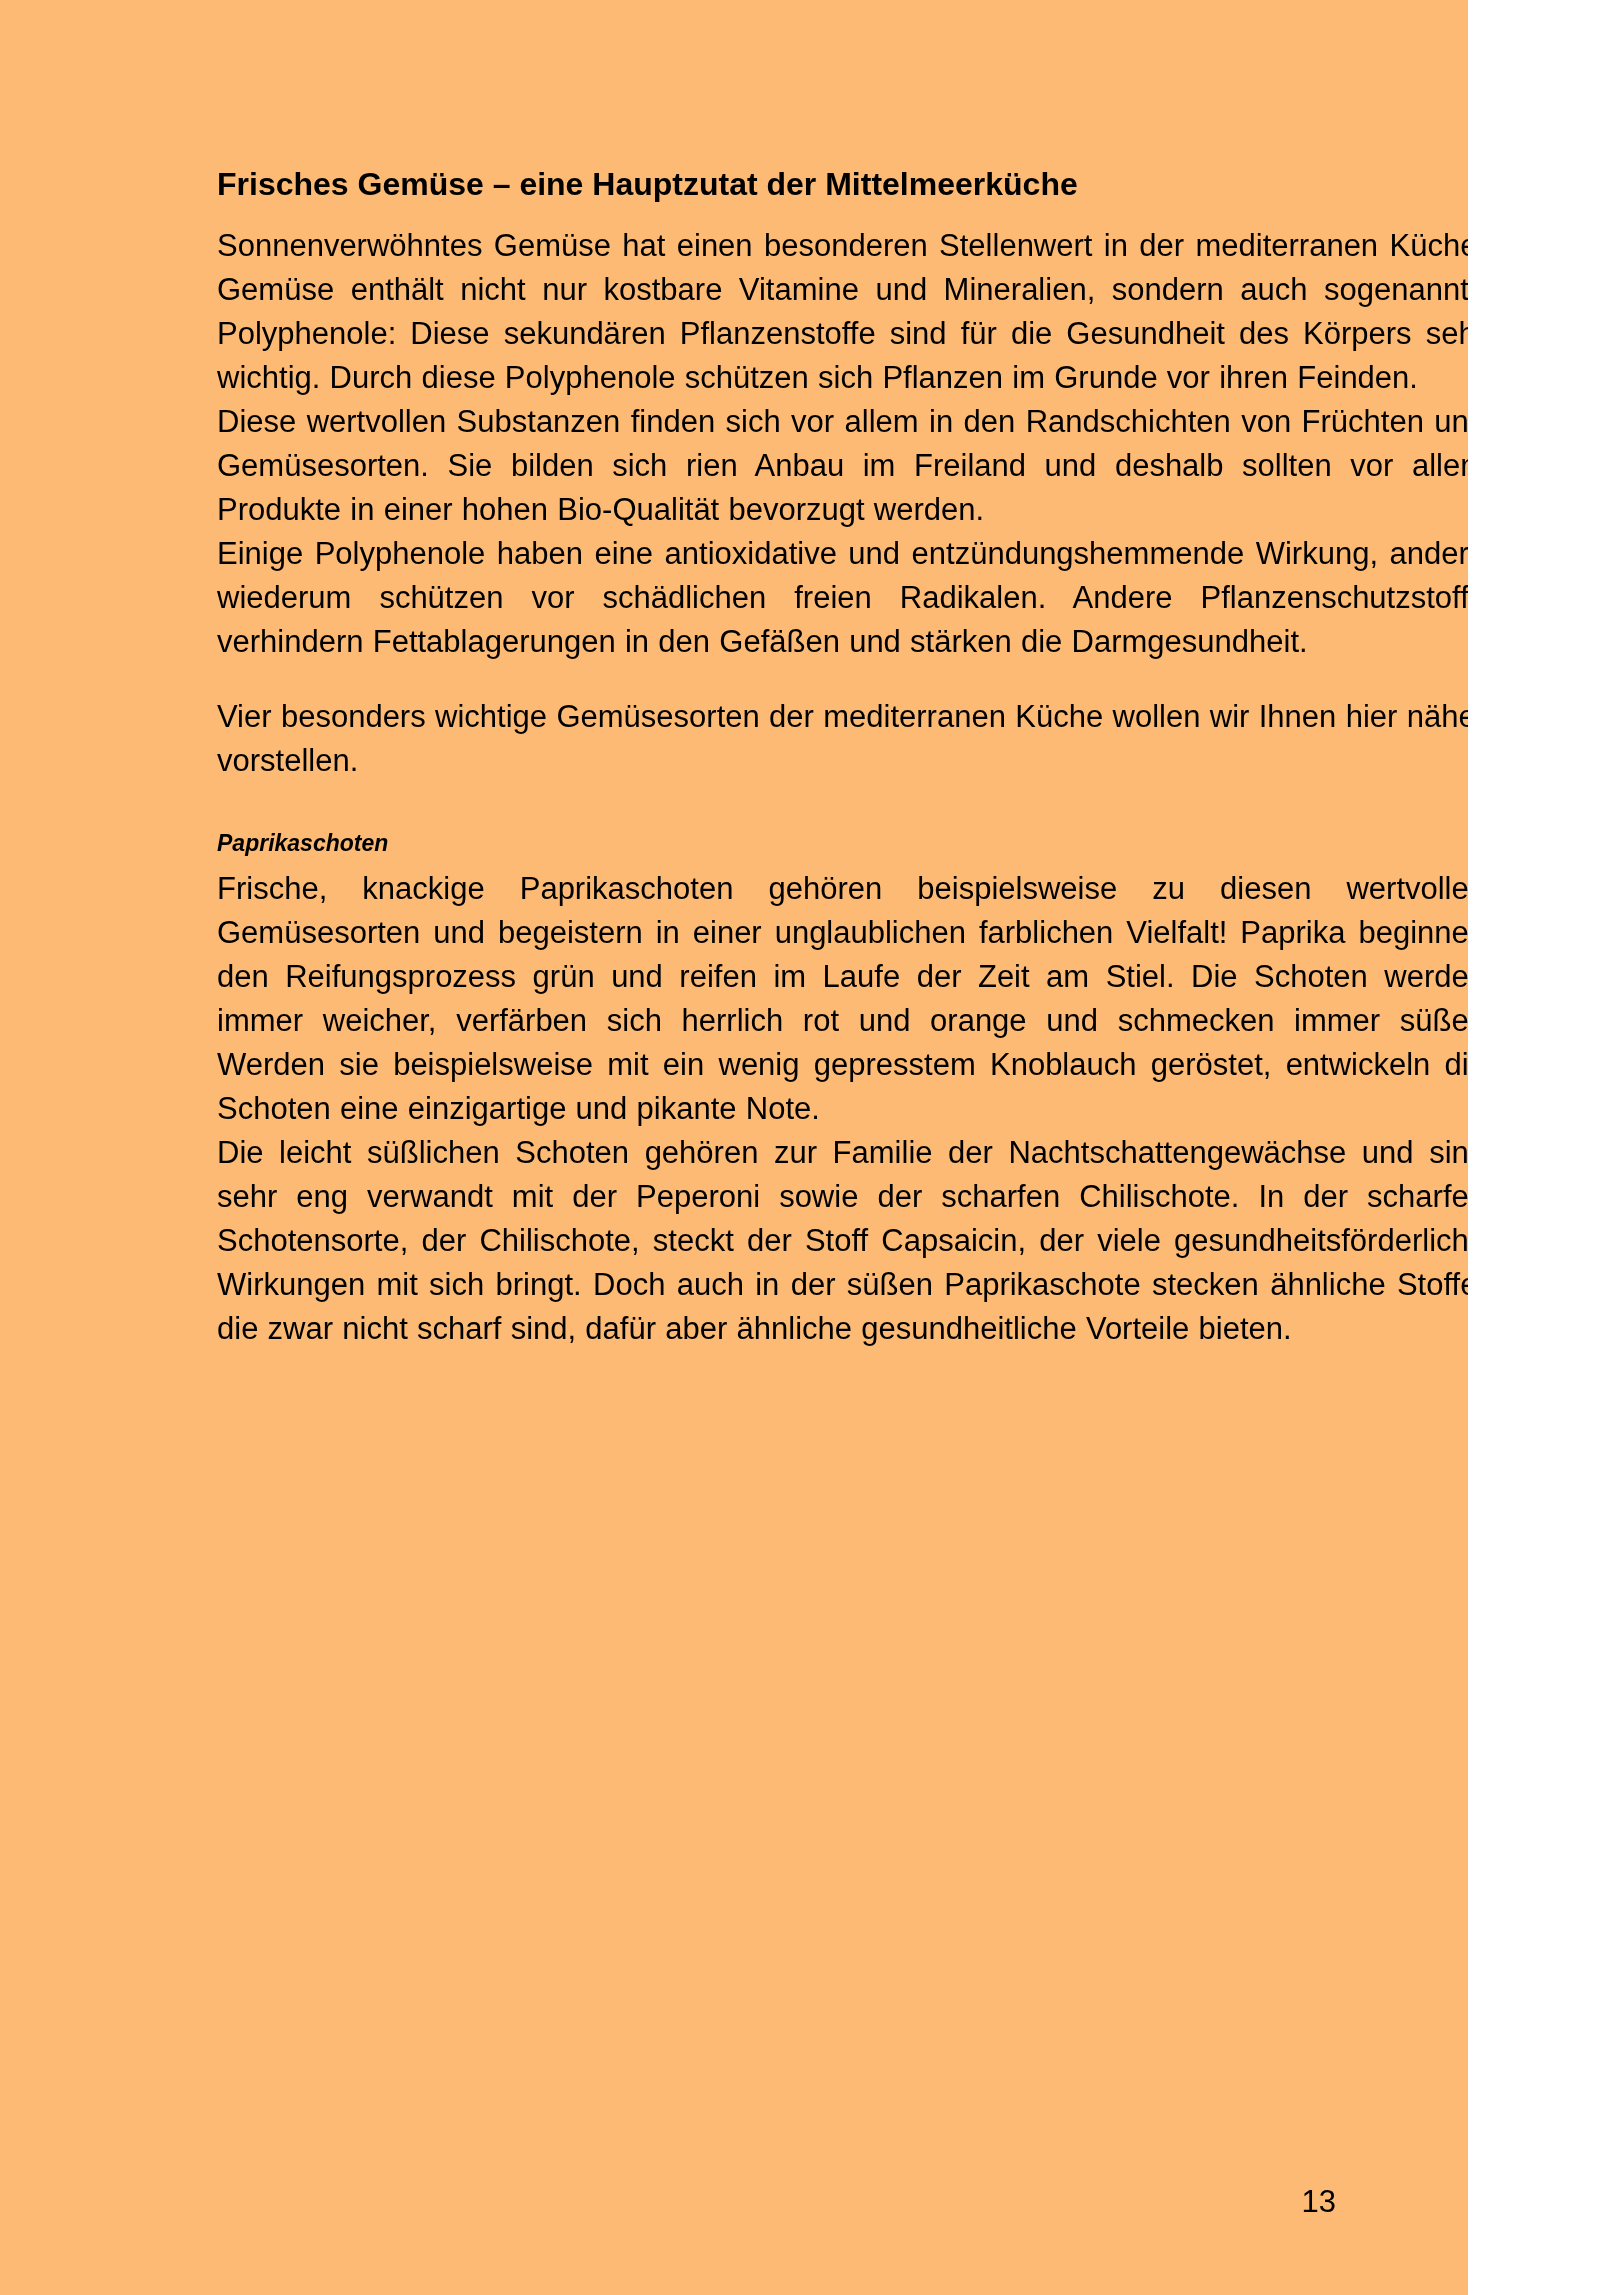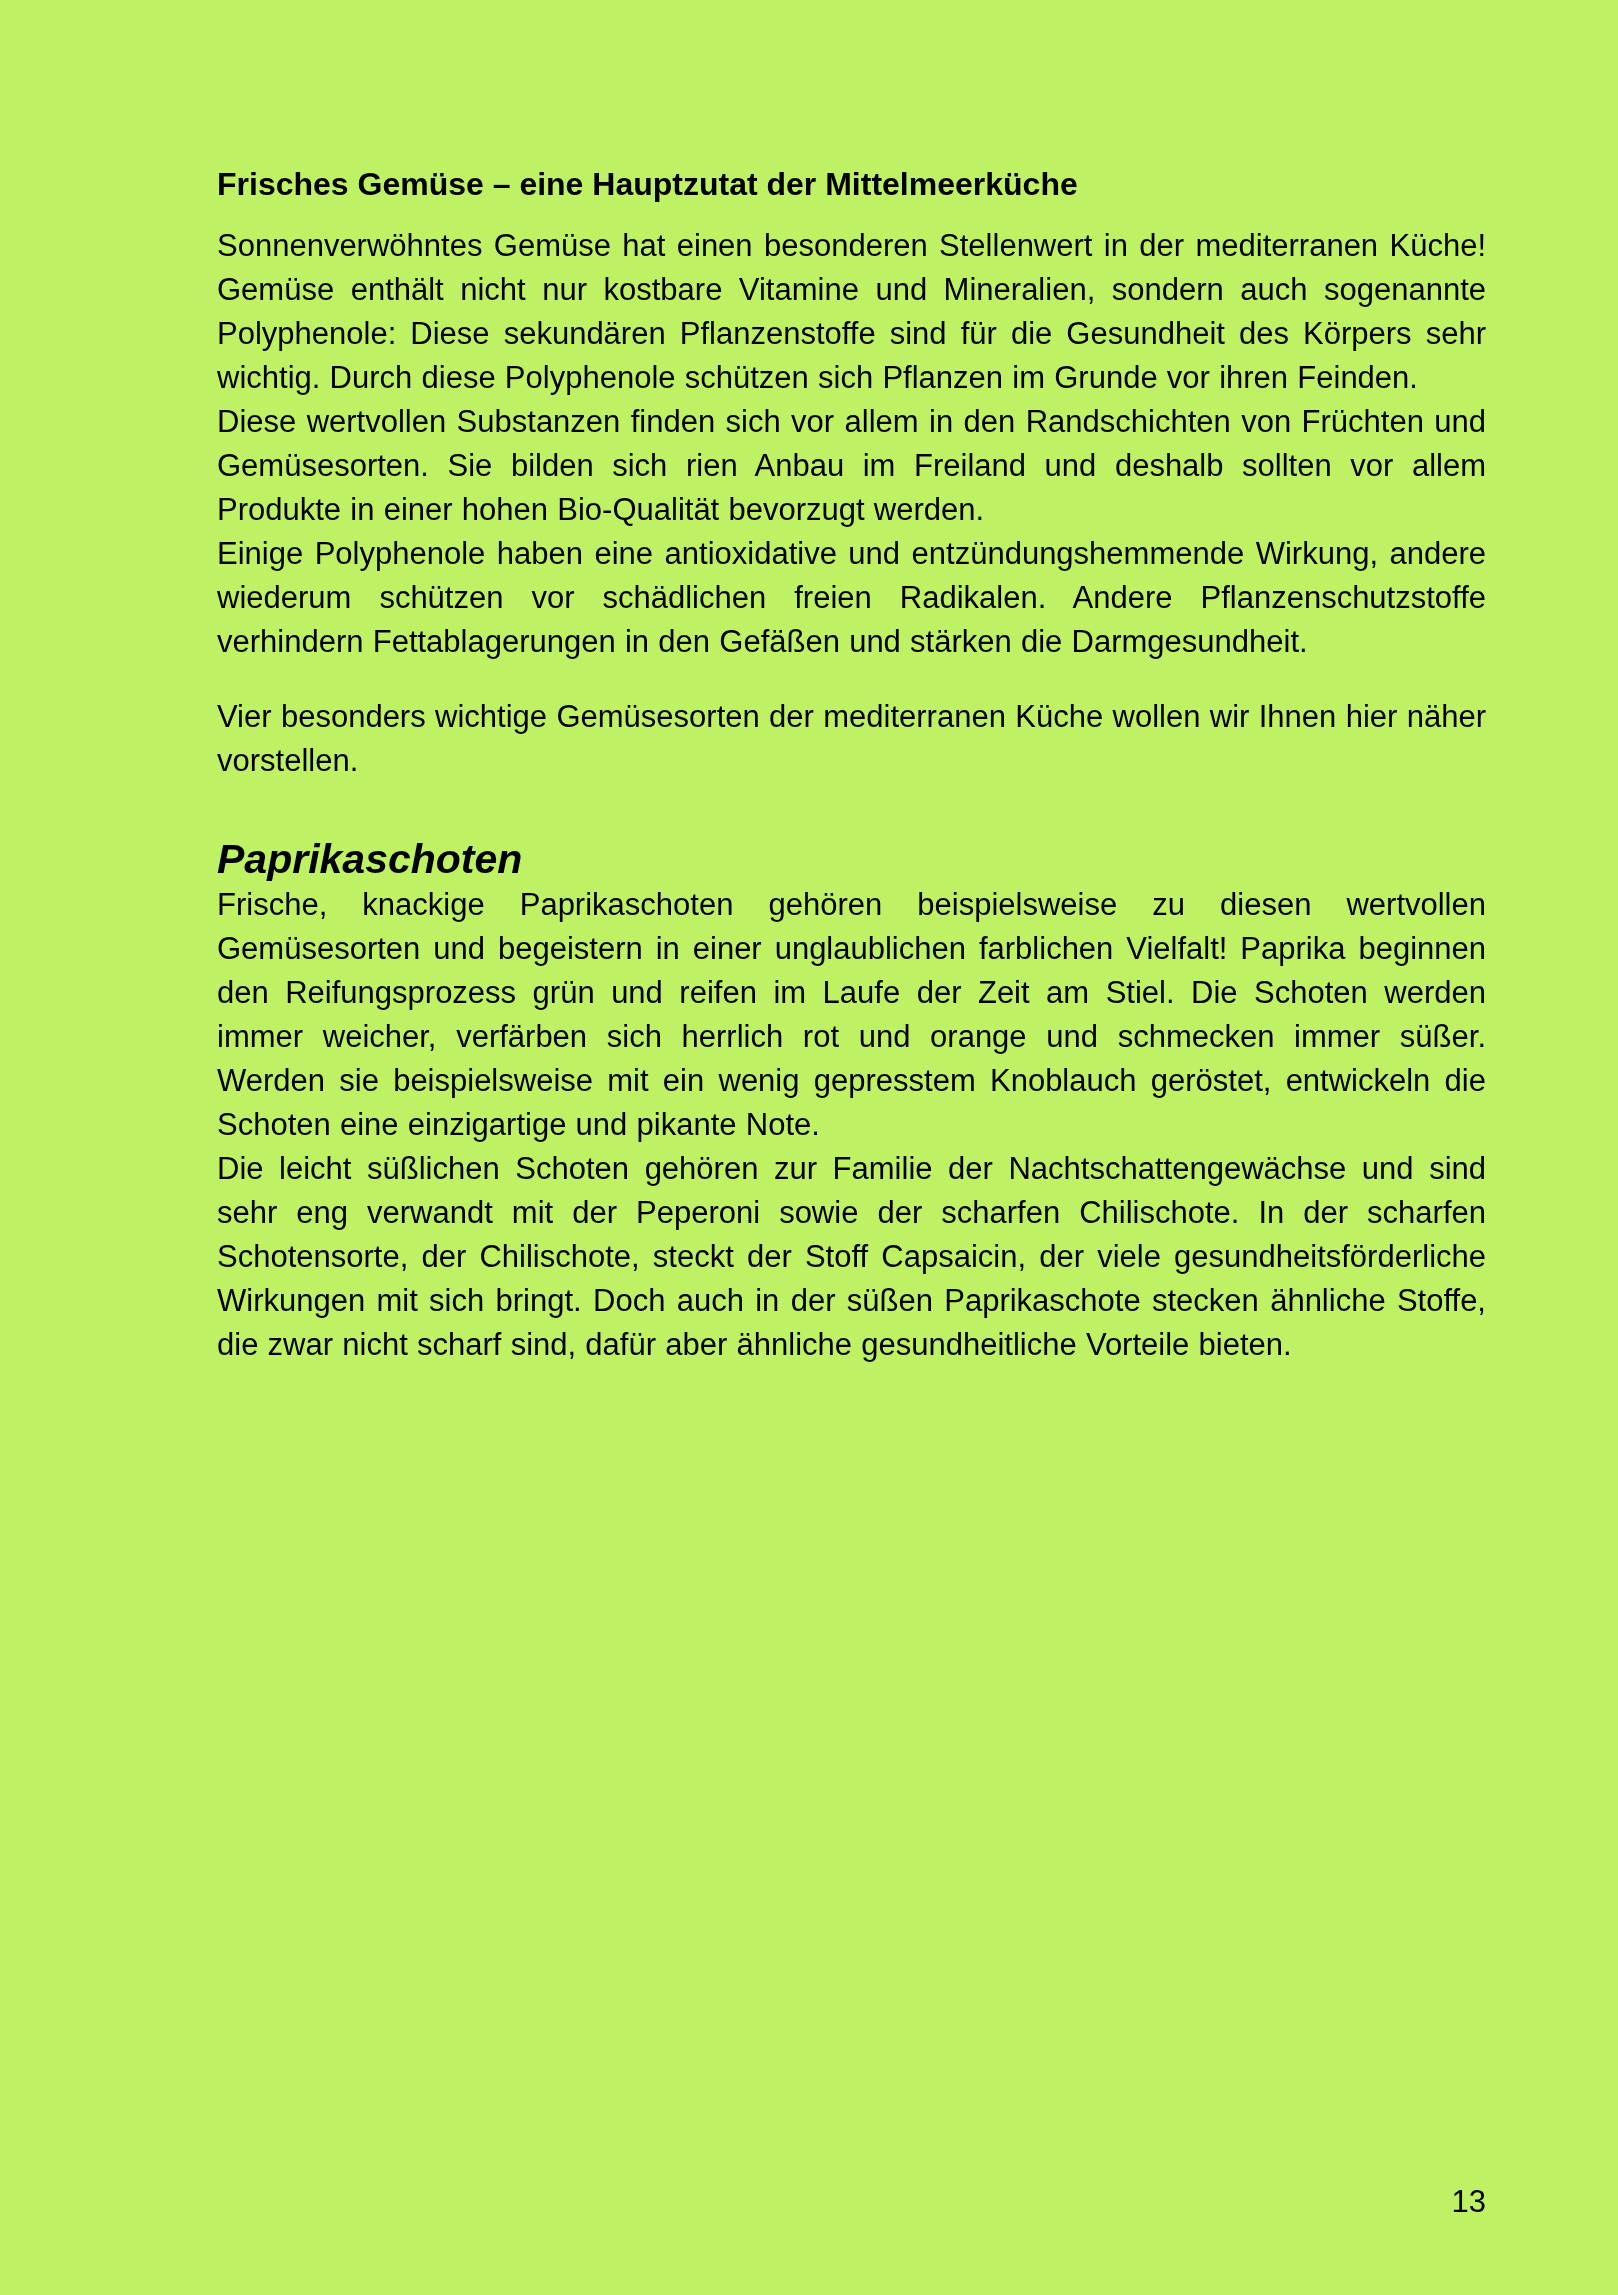--- a/index.html
+++ b/index.html
@@ -2,23 +2,23 @@
 <html lang="de" style="font-size:7.4px"><head>
 <meta charset="utf-8">
 <style>
   html, body {
     margin: 0;
     padding: 0;
     background: #ffffff;
   }
   .page {
     position: relative;
-    width: 1618px;
+    width: 1468px;
     height: 2295px;
-    background: #bef264;
+    background: #fdba74;
     color: #000000;
     font-family: "Liberation Sans", "DejaVu Sans", sans-serif;
     overflow: hidden;
   }
   .content {
     position: absolute;
     left: 217px;
     top: 160px;
     width: 1269px;
   }
@@ -35,25 +35,25 @@
     text-align: justify;
     margin: 0;
     hyphens: manual;
     -webkit-hyphens: manual;
     word-spacing: 0.02em;
   }
   .gap-before {
     margin-top: 31px;
   }
   .sub-heading {
-    font-size: 41px;
+    font-size: 23px;
     font-weight: bold;
     font-style: italic;
     line-height: 48px;
-    margin: 52px 0 0 0;
+    margin: 36px 0 0 0;
   }
   .page-number {
     position: absolute;
     top: 2178px;
     right: 132px;
     font-size: 31px;
     line-height: 48px;
     text-align: left;
   }
 </style>

